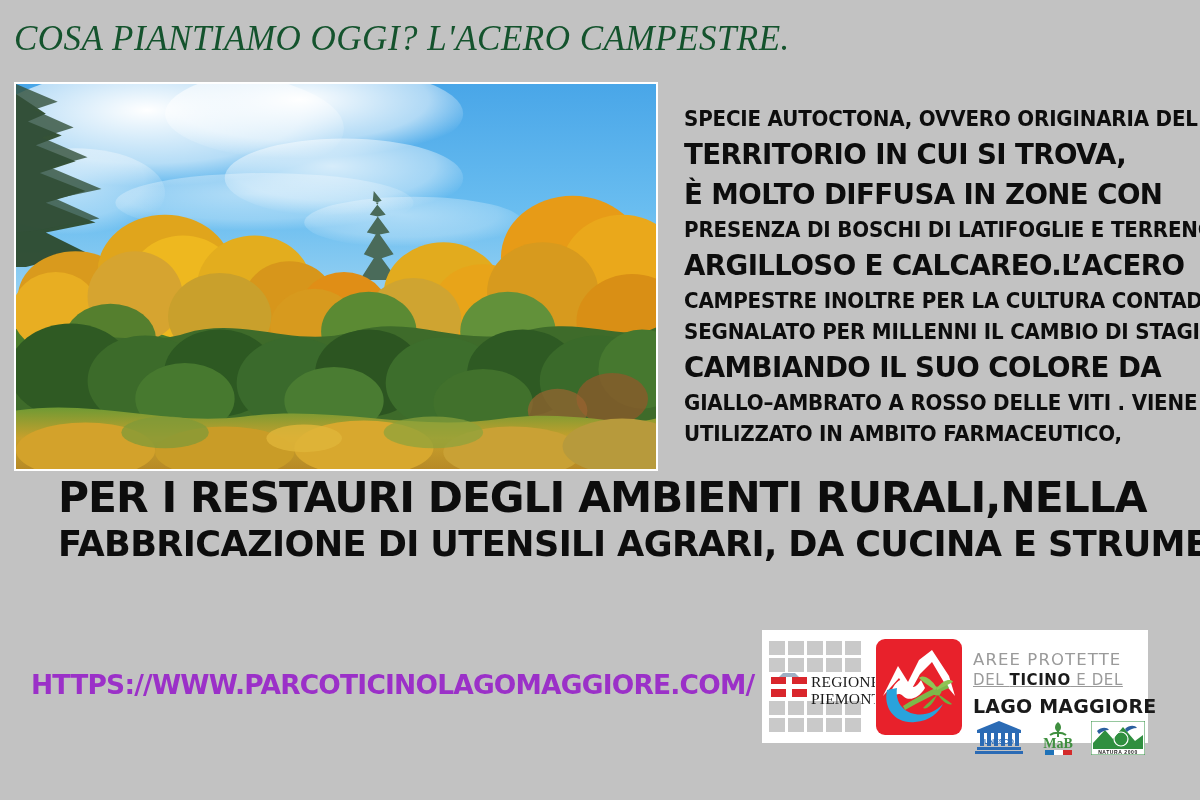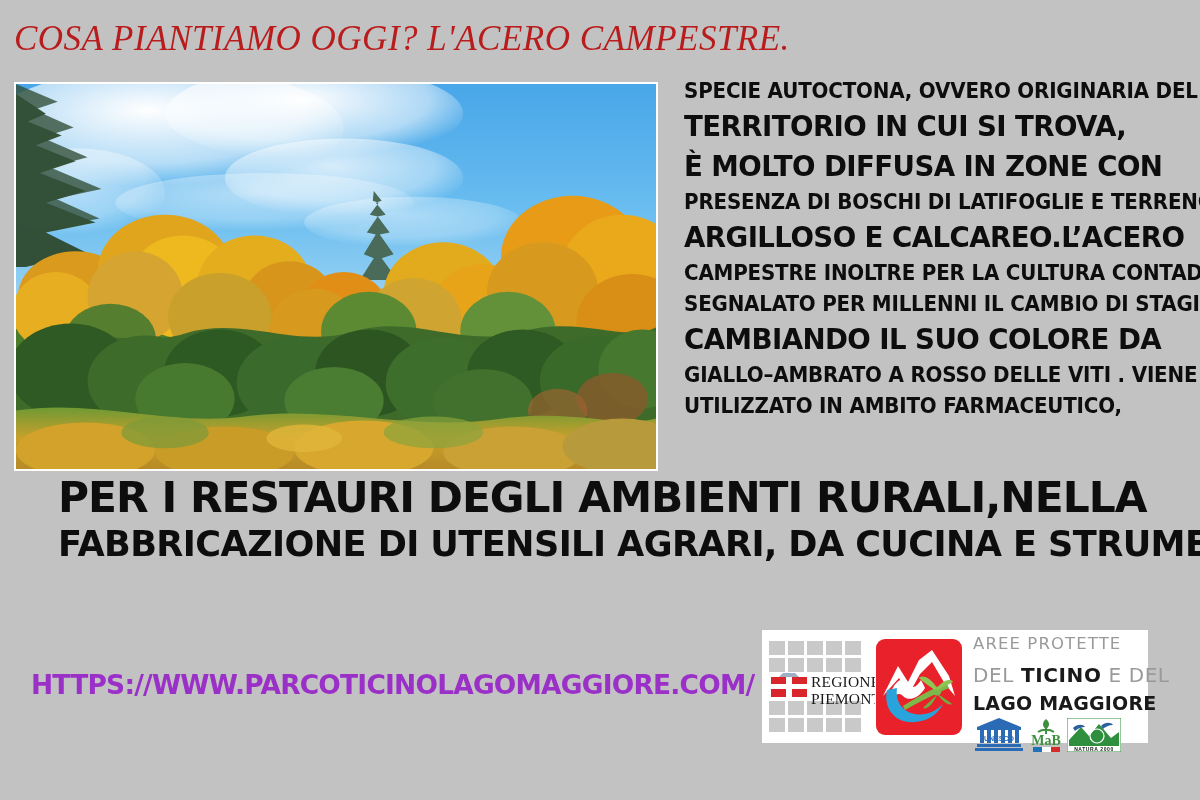--- a/index.html
+++ b/index.html
@@ -12,37 +12,37 @@
   }
 
   
   #title {
     position:absolute; left:14px; top:18px; width:1010px; height:42px;
     font-family:"Liberation Serif", serif;
     font-style:italic;
     font-weight:400;
     font-size:35px;
     letter-spacing:0.5px;
-    color:#b91c1c;
+    color:#14532d;
     white-space:nowrap;
     line-height:42px;
   }
 
   
   #photo {
     position:absolute; left:14px; top:82px; width:644px; height:389px;
     border:2px solid #ffffff;
     overflow:hidden;
     background:#4a7c2a;
   }
   #photo svg { display:block; width:100%; height:100%; }
 
   
   #righttext {
-    position:absolute; left:684px; top:76px; width:500px; height:382px;
+    position:absolute; left:684px; top:104px; width:500px; height:382px;
     color:#111111;
     text-align:left;
   }
   .rt-line { white-space:nowrap; font-family:"DejaVu Sans", sans-serif; font-weight:700; color:#0d0d0d; }
   .rt-sm { font-size:20.5px; line-height:31px; letter-spacing:-0.2px; transform:scaleX(0.97); transform-origin:left center; }
   .rt-lg { font-size:28.5px; line-height:40px; letter-spacing:-0.6px; transform:scaleX(0.97); transform-origin:left center; }
 
   
   #bottomtext { position:absolute; left:14px; top:472px; width:1175px; color:#0d0d0d;margin-left:44px; }
   .bt-line { white-space:nowrap; font-family:"DejaVu Sans", sans-serif; font-weight:700; color:#0d0d0d; transform-origin:left center; }
@@ -72,27 +72,27 @@
   
   .rp { width:108px; position:relative; display:flex; align-items:center; justify-content:center; }
   .rp svg { width:108px; height:100px; }
   
   .redicon { width:92px; display:flex; align-items:center; justify-content:center; }
   .redicon svg { width:88px; height:98px; }
   
   .ap { flex:1; display:flex; flex-direction:column; justify-content:flex-start; padding-left:6px; padding-top:2px; }
   .ap-l1, .ap-l2, .ap-l3 {
     font-family:"DejaVu Sans", sans-serif;
-    white-space:nowrap; line-height:1.0;
+    white-space:nowrap; line-height:1.0;margin-top:16px;
   }
   .ap-l1 { font-size:16.5px; color:#9a9a9a; letter-spacing:1.1px; font-weight:400; }
-  .ap-l2 { font-size:20px; color:#9a9a9a; letter-spacing:0.6px; font-weight:400; margin-top:12px; }
+  .ap-l2 { font-size:15px; color:#9a9a9a; letter-spacing:0.6px; font-weight:400; margin-top:4px;text-decoration:underline; }
   .ap-l2 b { color:#1a1a1a; font-weight:700; }
   .ap-l3 { font-size:19px; color:#1a1a1a; letter-spacing:0.2px; font-weight:700; margin-top:9px; }
-  .ap-logos { display:flex; margin-top:5px; align-items:flex-end; }
+  .ap-logos { display:flex; gap:12px; margin-top:5px; align-items:flex-end; }
   .ap-logos svg { display:block; }
 
   .divider { width:1px; background:#e3e3e3; margin:6px 2px; }
 </style>
 </head>
 <body>
 
 <div id="title">COSA PIANTIAMO OGGI? L'ACERO CAMPESTRE.</div>
 
 <div id="photo">

